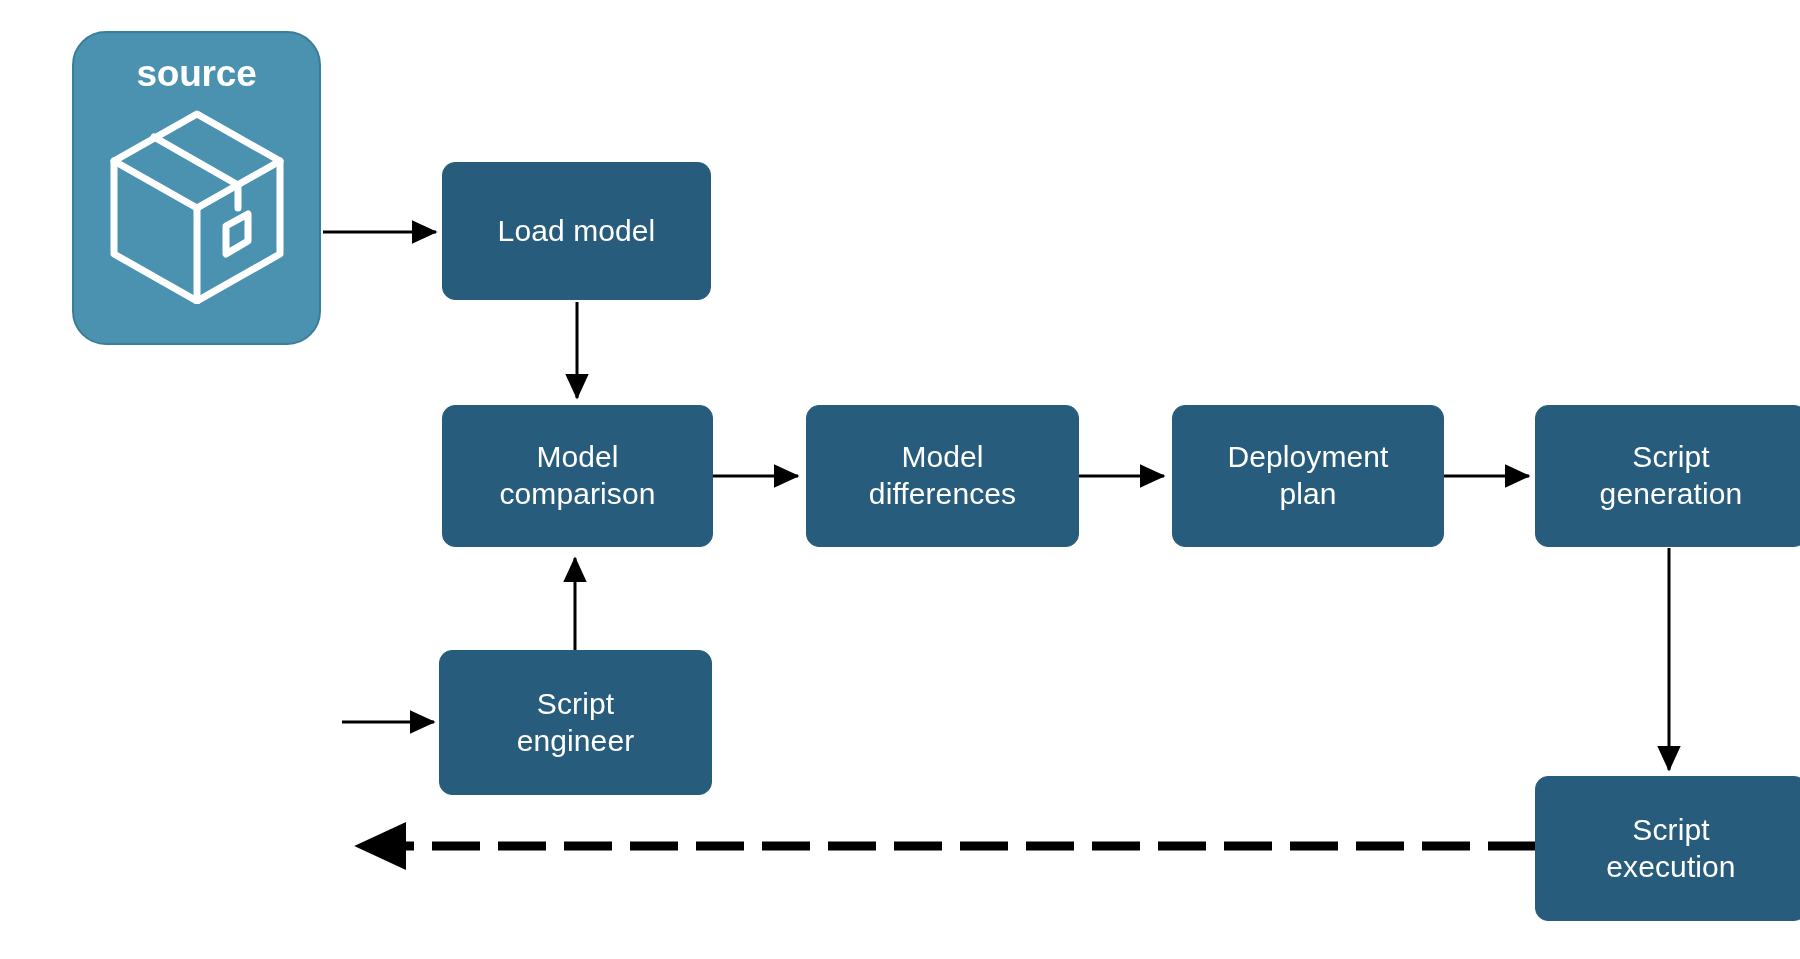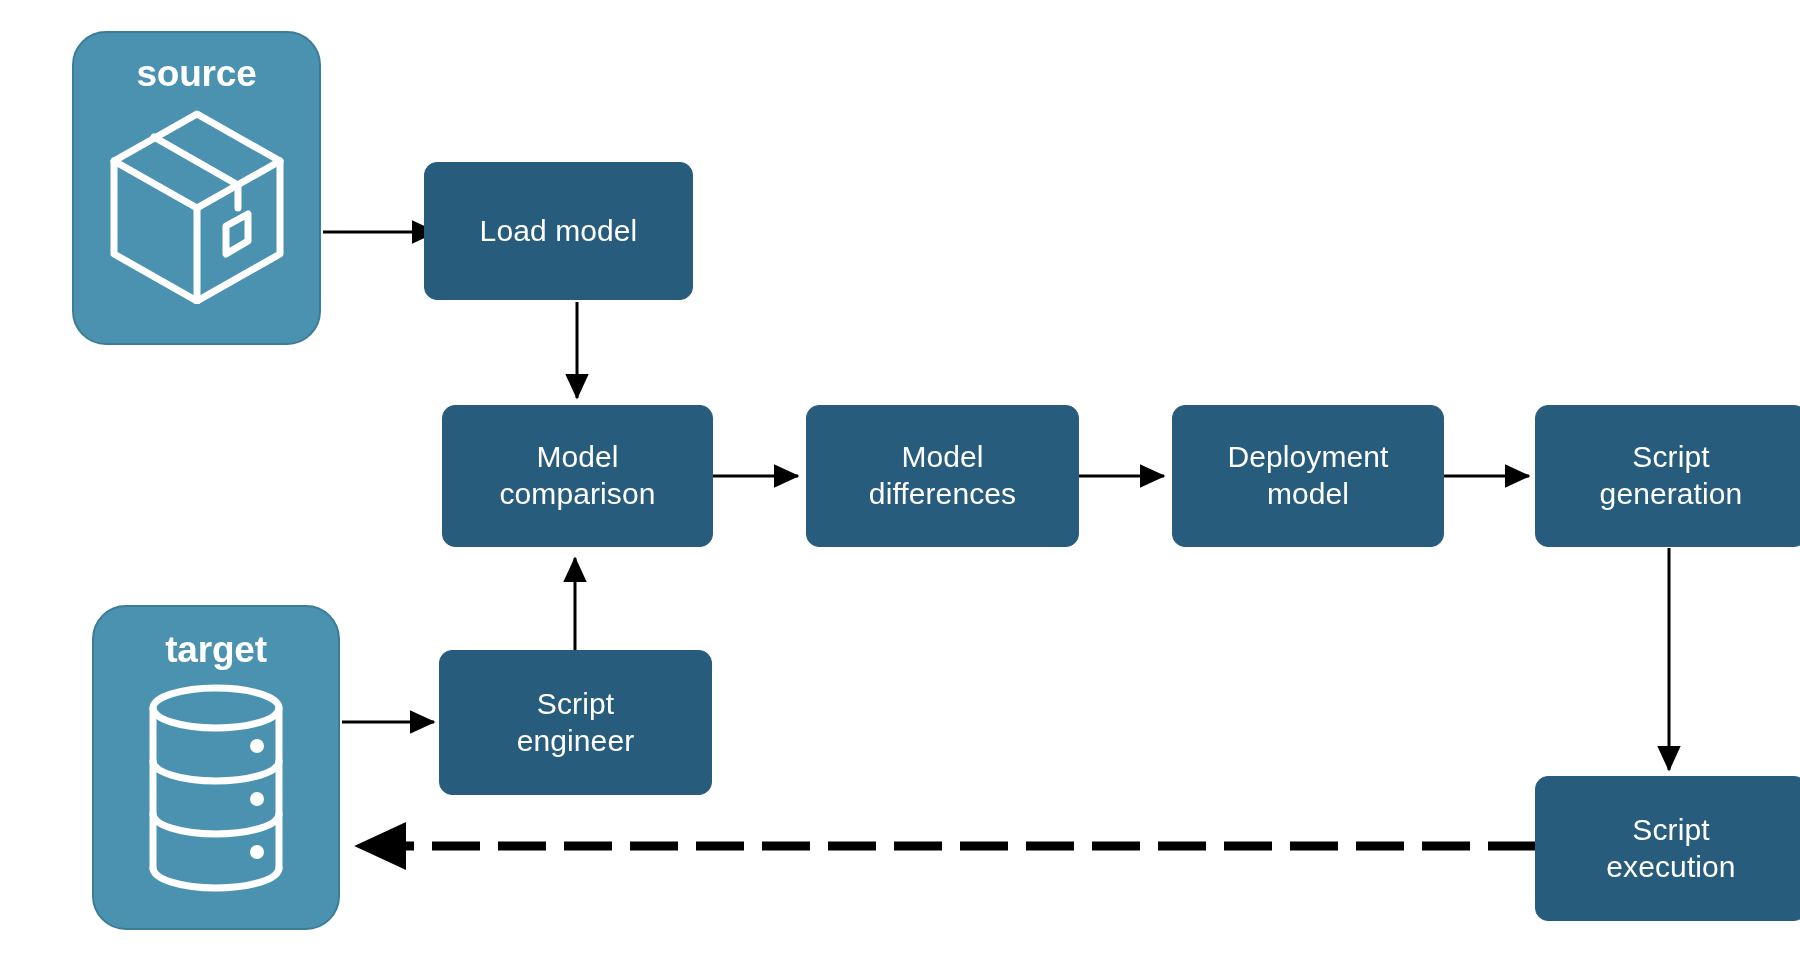--- a/index.html
+++ b/index.html
@@ -138,58 +138,38 @@
 
           <path d="M52 33 L136 81"></path>
           <path d="M136 81 L136 104"></path>
 
           <path d="M124 122 L146 110 L146 137 L124 150 Z"></path>
         </g>
       </svg>
     </span>
   </div>
 
-  <div class="endpoint" style="left:48px; top:605px; width:248px; height:325px; padding-top:24px;">
-    <div class="endpoint-label">target</div>
-    <span class="endpoint-icon" style="margin-top:14px;">
-      <svg width="160" height="212" viewBox="0 0 160 212">
-        <g fill="none" stroke="#ffffff" stroke-width="7" stroke-linejoin="round" stroke-linecap="round">
-          <ellipse cx="80" cy="26" rx="63" ry="20"></ellipse>
-          <path d="M17 26 L17 186"></path>
-          <path d="M143 26 L143 186"></path>
-          <path d="M17 186 A63 20 0 0 0 143 186"></path>
-          <path d="M17 79 A63 20 0 0 0 143 79"></path>
-          <path d="M17 132 A63 20 0 0 0 143 132"></path>
-        </g>
-        <g fill="#ffffff">
-          <circle cx="121" cy="64" r="7"></circle>
-          <circle cx="121" cy="117" r="7"></circle>
-          <circle cx="121" cy="170" r="7"></circle>
-        </g>
-      </svg>
-    </span>
-  </div>
 
-  <div class="node" style="left:380px; top:162px; width:269px; height:138px;">
+  <div class="node" style="left:398px; top:162px; width:269px; height:138px;">
     <span class="node-label">Load model</span>
   </div>
 
   <div class="node" style="left:398px; top:405px; width:271px; height:142px;">
     <span class="node-label">Model
 comparison</span>
   </div>
 
   <div class="node" style="left:762px; top:405px; width:273px; height:142px;">
     <span class="node-label">Model
 differences</span>
   </div>
 
   <div class="node" style="left:1128px; top:405px; width:272px; height:142px;">
     <span class="node-label">Deployment
-model</span>
+plan</span>
   </div>
 
   <div class="node" style="left:1491px; top:405px; width:272px; height:142px;">
     <span class="node-label">Script
 generation</span>
   </div>
 
   <div class="node" style="left:395px; top:650px; width:273px; height:145px;">
     <span class="node-label">Script
 engineer</span>

